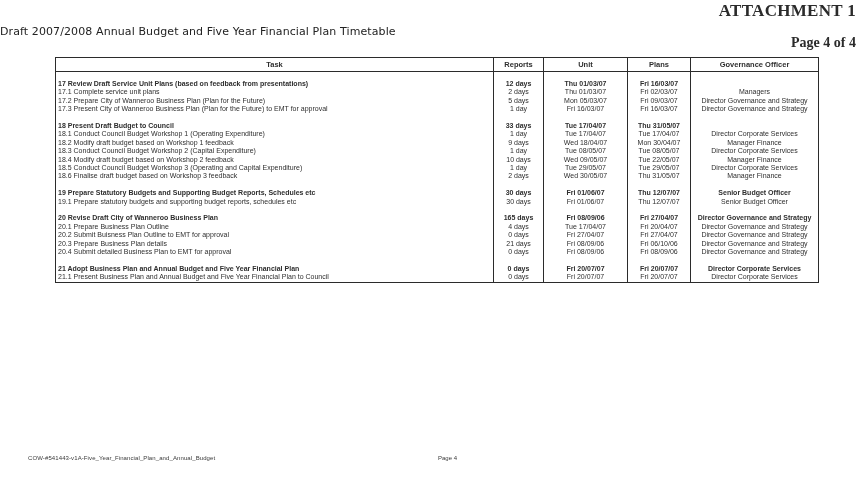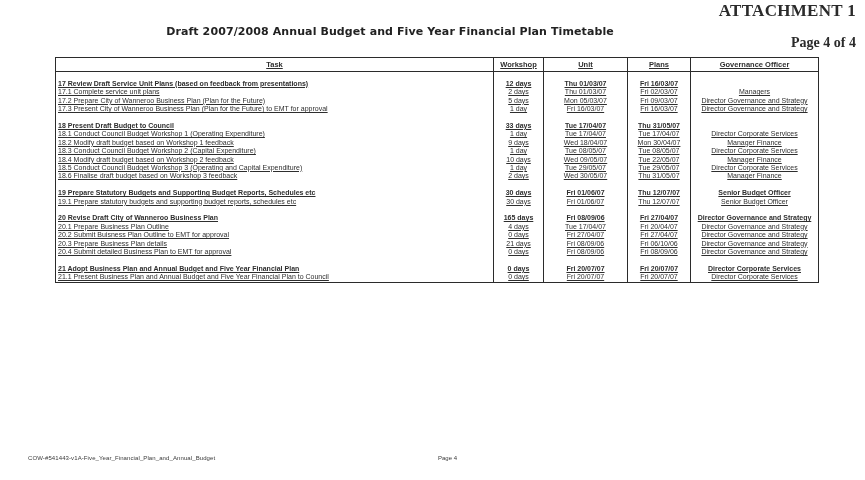--- a/index.html
+++ b/index.html
@@ -28,38 +28,36 @@
     line-height: 1.1;
   }
   #attachment-label { font-size: 17px; letter-spacing: 0.3px; }
   #page-of-label    { font-size: 14px; margin-top: 14px; }
 
   #doc-title {
     position: absolute;
     top: 25px;
     left: 0;
     width: 780px;            
-    text-align: center;
     font-family: "DejaVu Sans", sans-serif;
-    font-weight: bold;
+    font-weight: normal;
     font-size: 11px;
     letter-spacing: 0.1px;
     color: #222;
   }
 
   
   #timetable {
     position: absolute;
     top: 57px;
     left: 55px;
     width: 763px;
     border-collapse: collapse;
     table-layout: fixed;
     color: #2e2e2e;
-    text-decoration: underline;
   }
   #timetable, #timetable th, #timetable td { box-sizing: border-box; }
   #timetable { border: 1.5px solid #2b2b2b; }
   #timetable th, #timetable td { border-right: 1px solid #2b2b2b; }
   #timetable th:last-child, #timetable td:last-child { border-right: none; }
 
   #timetable th {
     height: 13px;
     font-size: 7.5px;
     font-weight: bold;
@@ -121,21 +119,21 @@
     <colgroup>
       <col style="width:438px">
       <col style="width:50px">
       <col style="width:84px">
       <col style="width:63px">
       <col style="width:128px">
     </colgroup>
     <thead>
       <tr id="header-row">
           <th>Task</th>
-          <th>Workshop</th>
+          <th>Reports</th>
           <th>Unit</th>
           <th>Plans</th>
           <th>Governance Officer</th>
         </tr>
     </thead>
     <tbody id="table-body">
         <tr class="spacer first-spacer">
           <td></td>
           <td></td>
           <td></td>

